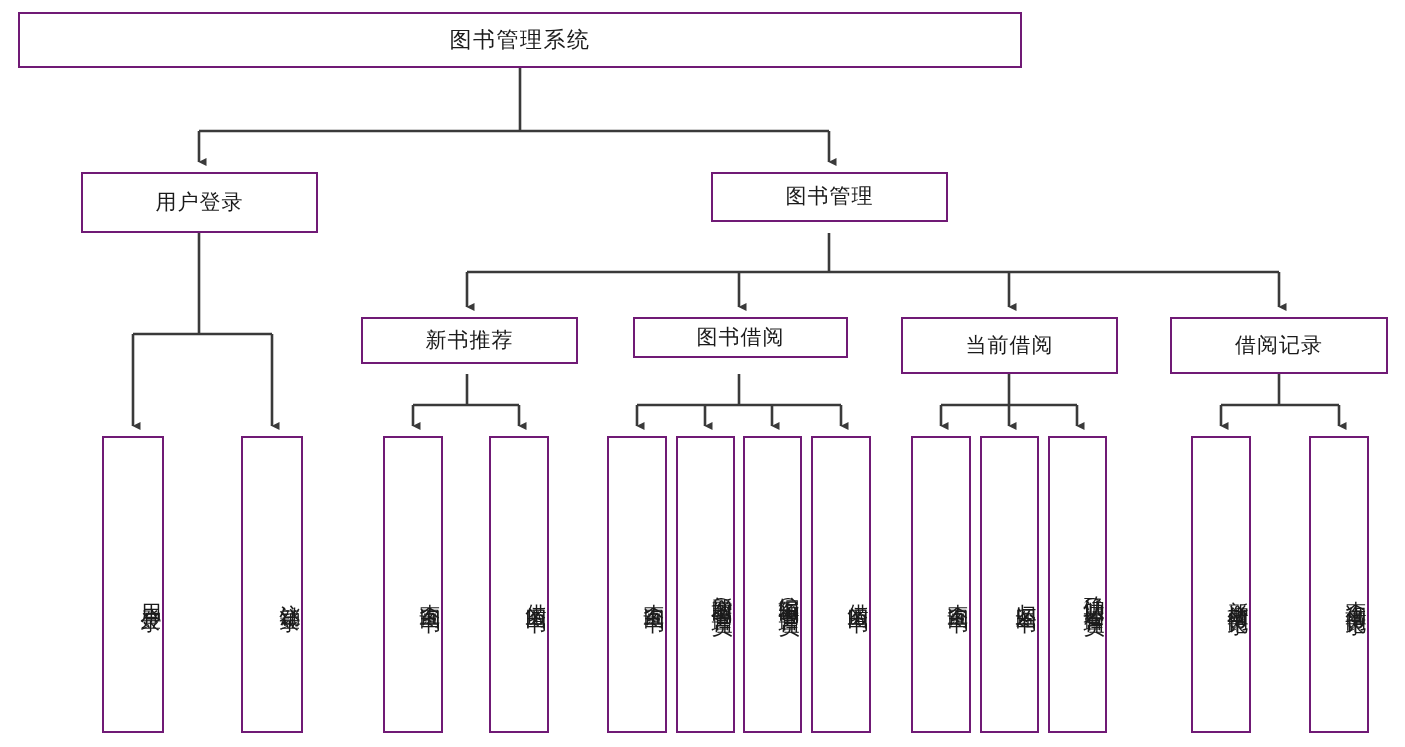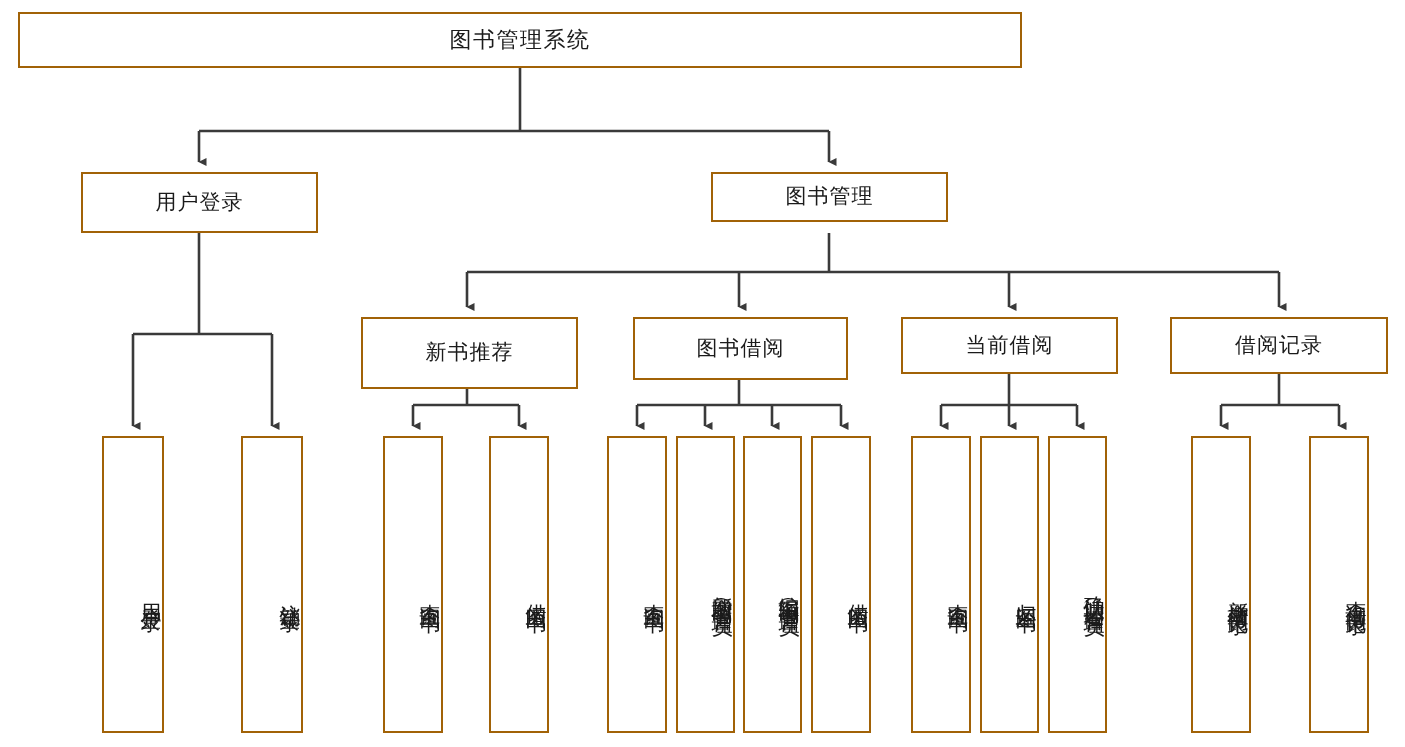--- a/index.html
+++ b/index.html
@@ -23,21 +23,21 @@
     left: 0;
     top: 0;
     width: 1405px;
     height: 747px;
     pointer-events: none;
   }
   .node {
     position: absolute;
     box-sizing: border-box;
     background: #ffffff;
-    border: 2px solid #a16207;
+    border: 2px solid #701a75;
     display: flex;
     align-items: center;
     justify-content: center;
     color: #1b1b1b;
   }
   .node-h {
     font-size: 21px;
     letter-spacing: 1px;
     line-height: 1.1;
     white-space: nowrap;
@@ -132,24 +132,24 @@
     <span>图书管理系统</span>
   </div>
 
   <div class="node node-h" style="left:81px; top:172px; width:237px; height:61px;">
     <span>用户登录</span>
   </div>
   <div class="node node-h" style="left:711px; top:172px; width:237px; height:50px;">
     <span>图书管理</span>
   </div>
 
-  <div class="node node-h" style="left:361px; top:317px; width:217px; height:72px;">
+  <div class="node node-h" style="left:361px; top:317px; width:217px; height:47px;">
     <span>新书推荐</span>
   </div>
-  <div class="node node-h" style="left:633px; top:317px; width:215px; height:63px;">
+  <div class="node node-h" style="left:633px; top:317px; width:215px; height:41px;">
     <span>图书借阅</span>
   </div>
   <div class="node node-h" style="left:901px; top:317px; width:217px; height:57px;">
     <span>当前借阅</span>
   </div>
   <div class="node node-h" style="left:1170px; top:317px; width:218px; height:57px;">
     <span>借阅记录</span>
   </div>
 
   <div class="node node-v" style="left:102px; top:436px; width:62px; height:297px;">

